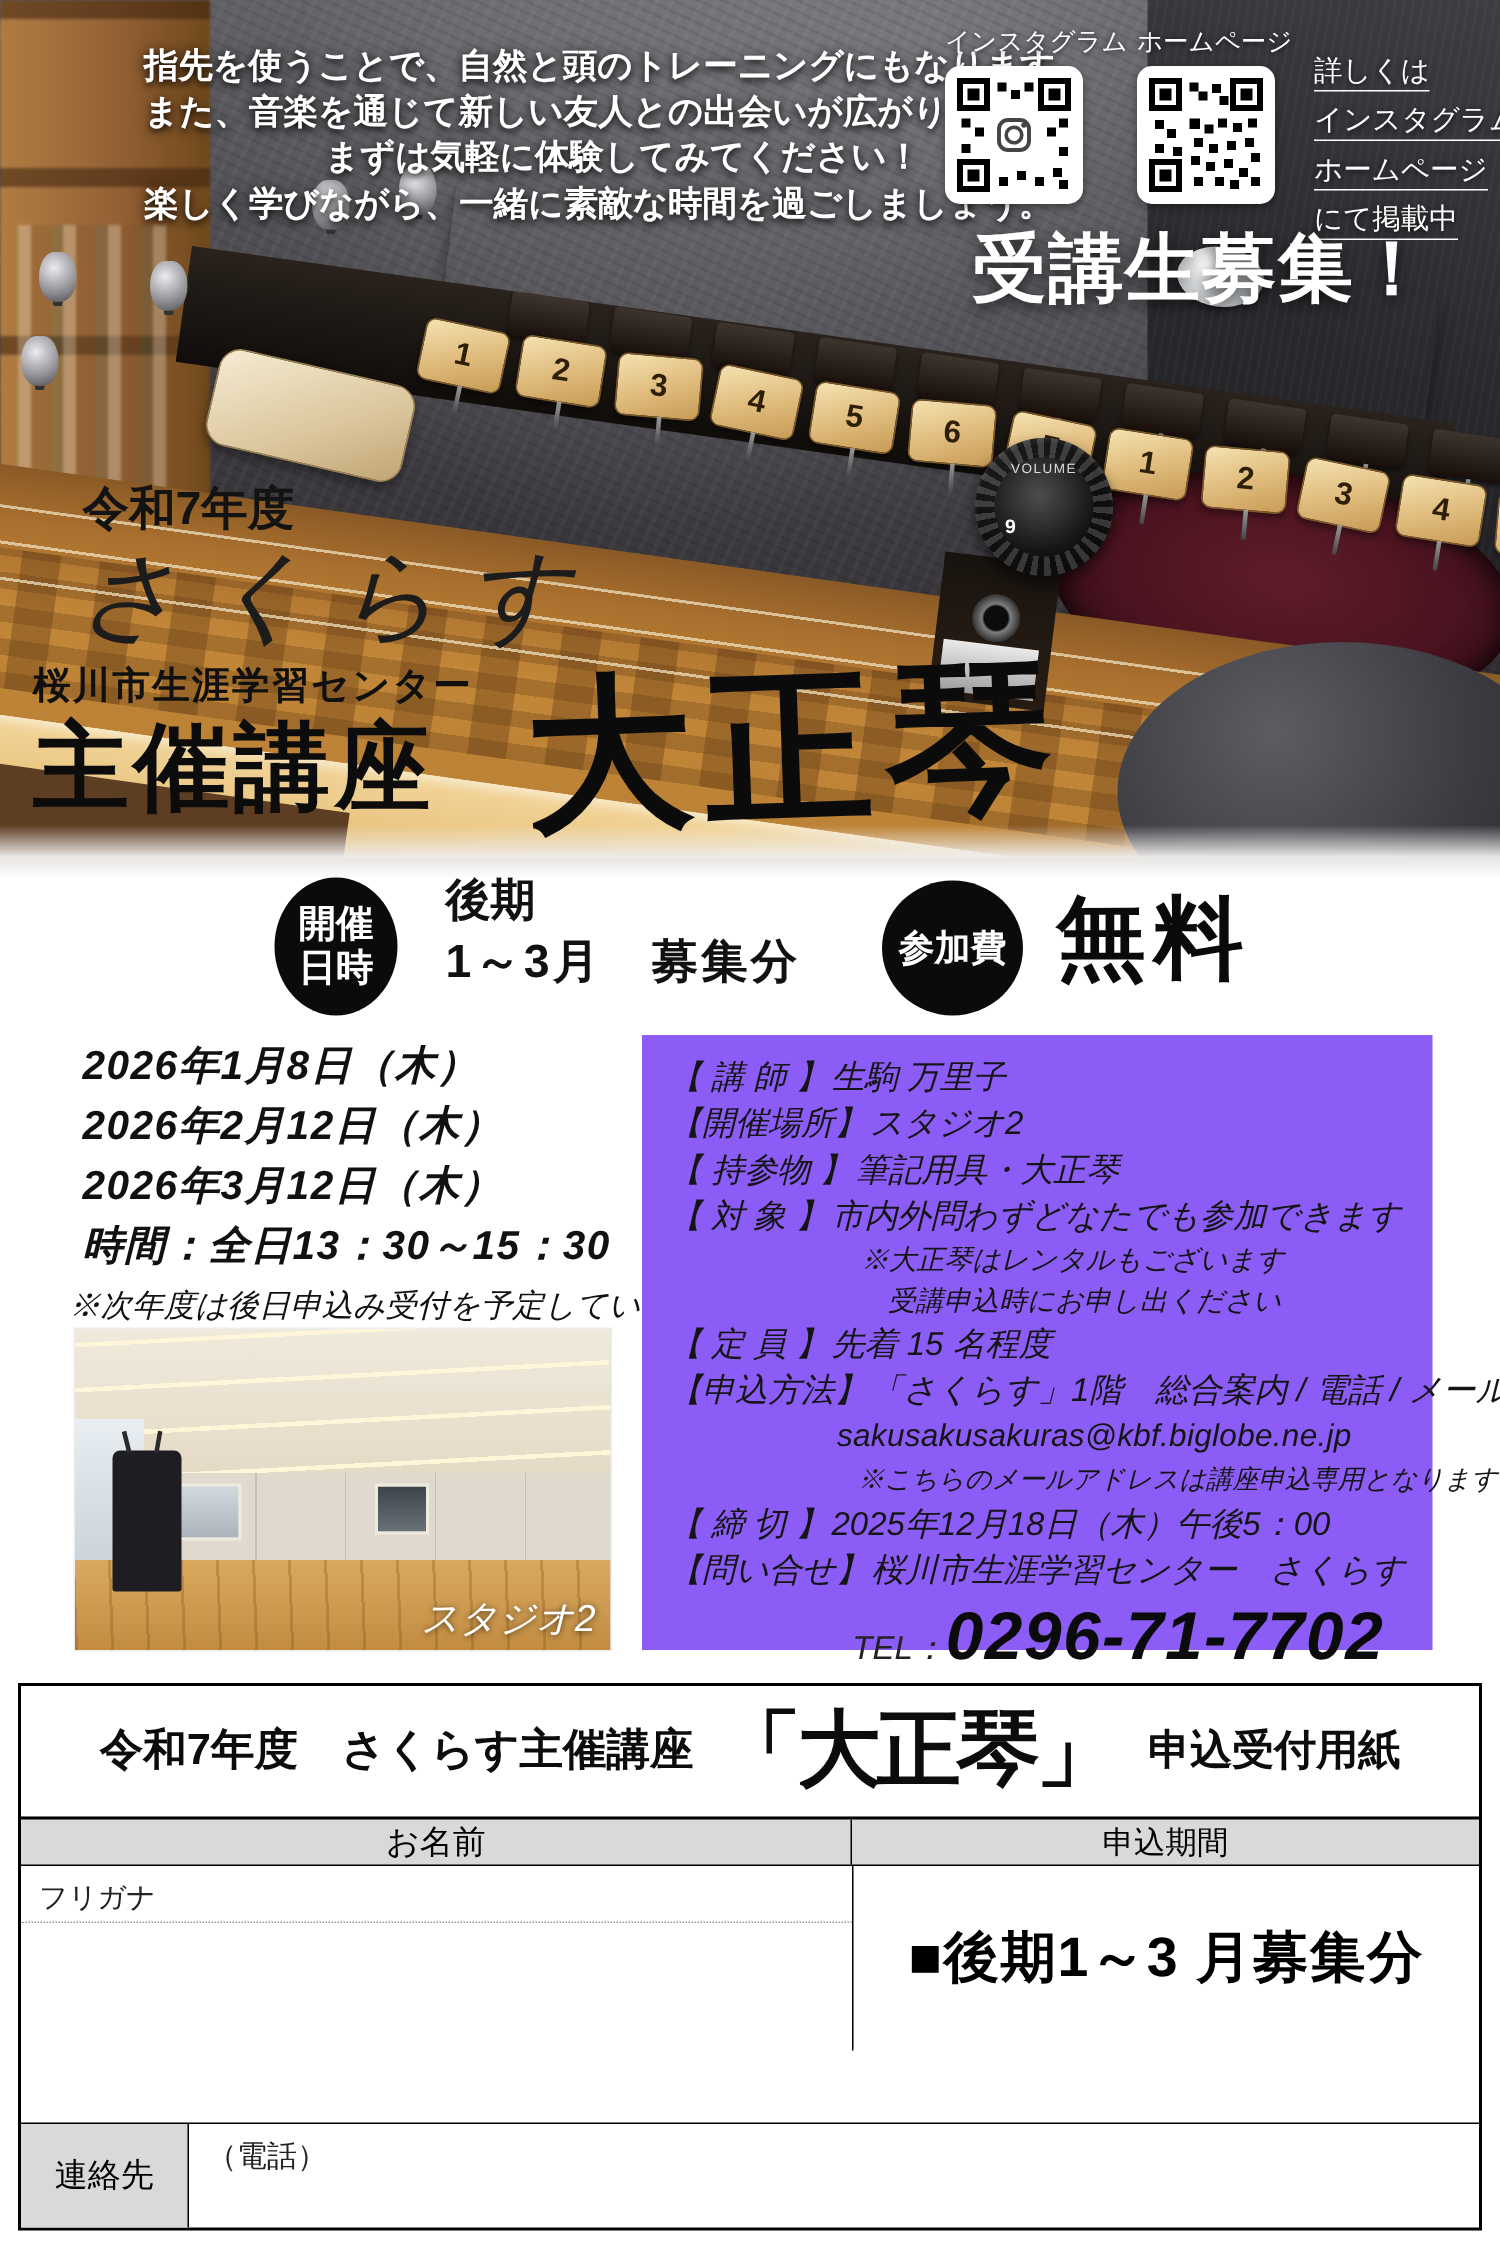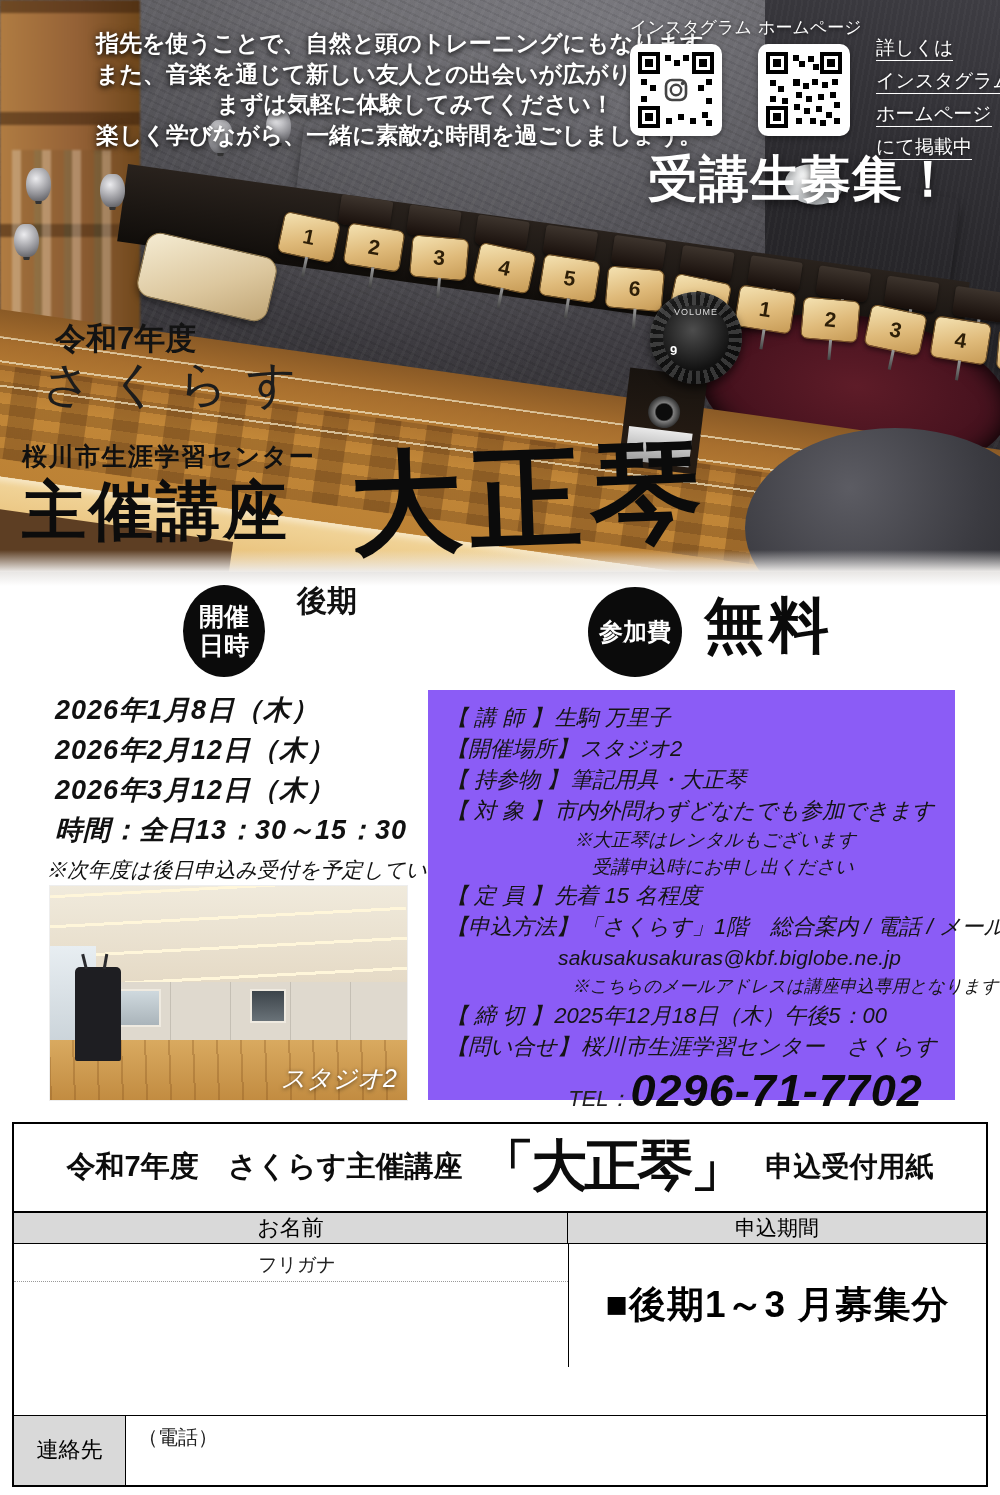--- a/index.html
+++ b/index.html
@@ -92,21 +92,21 @@
   .qr-label{color:#fff;font-size:17px;white-space:nowrap;margin-bottom:5px;
     text-shadow:0 1px 4px rgba(0,0,0,.8);}
   .qr-box{width:92px;height:92px;background:#fff;border-radius:10px;padding:8px;box-sizing:border-box;
     box-shadow:0 2px 6px rgba(0,0,0,.4);}
   .qr-info{margin-top:20px;width:112px;}
   .qr-info-line{display:inline-block;color:#fff;font-size:19px;line-height:24px;margin-bottom:8px;
     border-bottom:1.5px solid #fff;white-space:nowrap;text-shadow:0 1px 4px rgba(0,0,0,.8);}
   .recruit{position:absolute;top:146px;left:648px;z-index:6;color:#fff;font-size:50px;font-weight:900;
     letter-spacing:1px;white-space:nowrap;text-shadow:0 3px 9px rgba(0,0,0,.65);}
   .fiscal-year{position:absolute;left:55px;top:318px;z-index:6;font-size:31px;font-weight:700;color:#131313;}
-  .facility{position:absolute;left:42px;top:352px;z-index:6;font-size:49px;font-weight:400;letter-spacing:18px;color:#1c1c1c;white-space:nowrap;}
+  .facility{position:absolute;left:52px;top:352px;z-index:6;font-size:67px;font-weight:400;letter-spacing:18px;color:#1c1c1c;white-space:nowrap;font-style:italic;}
   .center-name{position:absolute;left:22px;top:440px;z-index:6;font-size:25px;font-weight:700;letter-spacing:1.5px;color:#101010;white-space:nowrap;}
   .course-type{position:absolute;left:22px;top:468px;z-index:6;font-size:64px;font-weight:900;letter-spacing:3px;color:#0c0c0c;white-space:nowrap;}
   .course-title{position:absolute;left:350px;top:424px;z-index:6;font-size:112px;font-weight:700;color:#0b0b0b;
     font-family:"DejaVu Serif","Liberation Serif",serif;letter-spacing:8px;transform:rotate(-2deg);white-space:nowrap;}
 
   
   .band{position:relative;height:118px;background:linear-gradient(180deg,#e8e6e4 0,#ffffff 14px,#ffffff 100%);}
   .badge{position:absolute;background:#0b0b0b;border-radius:50%;color:#fff;display:flex;flex-direction:column;
     align-items:center;justify-content:center;font-weight:700;text-align:center;}
   .badge-schedule{left:183px;top:13px;width:82px;height:92px;font-size:25px;line-height:29px;}
@@ -155,21 +155,21 @@
   .form-title{height:104px;display:flex;align-items:center;justify-content:center;color:#0c0c0c;white-space:nowrap;}
   .ft-a{font-size:29px;font-weight:800;margin-right:16px;}
   .ft-b{font-size:56px;font-weight:800;letter-spacing:-3px;}
   .ft-c{font-size:28px;font-weight:800;margin-left:22px;}
   .frow{display:flex;box-sizing:border-box;}
   .frow-head{height:37px;border-top:2px solid #000;border-bottom:1px solid #000;background:#d9d9d9;}
   .fcell{display:flex;align-items:center;justify-content:center;box-sizing:border-box;}
   .cell-name{width:57%;border-right:1px solid #000;font-size:22px;}
   .cell-period{flex:1;font-size:21px;}
   .frow-body{height:148px;}
-  .body-left{width:57%;border-right:1px solid #000;display:flex;flex-direction:column;text-align:center;}
+  .body-left{width:57%;border-right:1px solid #000;display:flex;flex-direction:column;}
   .furigana{font-size:19px;padding:8px 0 0 12px;height:38px;box-sizing:border-box;border-bottom:1px dotted #999;color:#222;}
   .name-space{flex:1;}
   .body-right{flex:1;display:flex;align-items:center;justify-content:center;font-size:37px;font-weight:700;letter-spacing:1px;white-space:nowrap;}
   .frow-bottom{height:84px;border-top:1px solid #000;margin-top:48px;}
   .contact-cell{width:112px;background:#d9d9d9;border-right:1px solid #000;font-size:22px;}
   .phone-cell{flex:1;display:block;font-size:20px;padding:8px 0 0 12px;color:#222;}
 </style>
 </head>
 <body>
 
@@ -326,20 +326,21 @@
     <div class="hero-fade"></div>
   </div>
 
   <div class="band">
     <div class="badge badge-schedule">
       <span>開催</span>
       <span>日時</span>
     </div>
     <div class="term-wrap">
       <div class="term-line1">後期</div>
+      <div class="term-line2">1～3月　募集分</div>
     </div>
     <div class="badge badge-fee">
       <span>参加費</span>
     </div>
     <div class="fee-value">無料</div>
   </div>
 
   <div class="mid">
     <div class="dates">
         <span class="date-line">2026年1月8日（木）</span>

